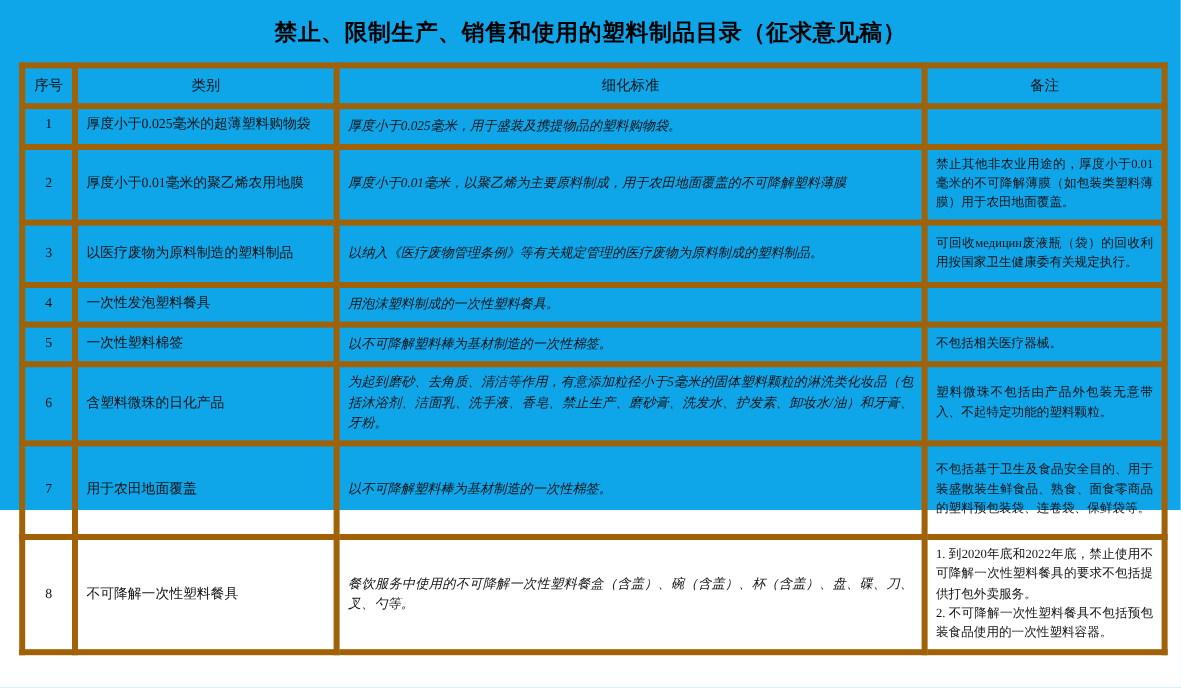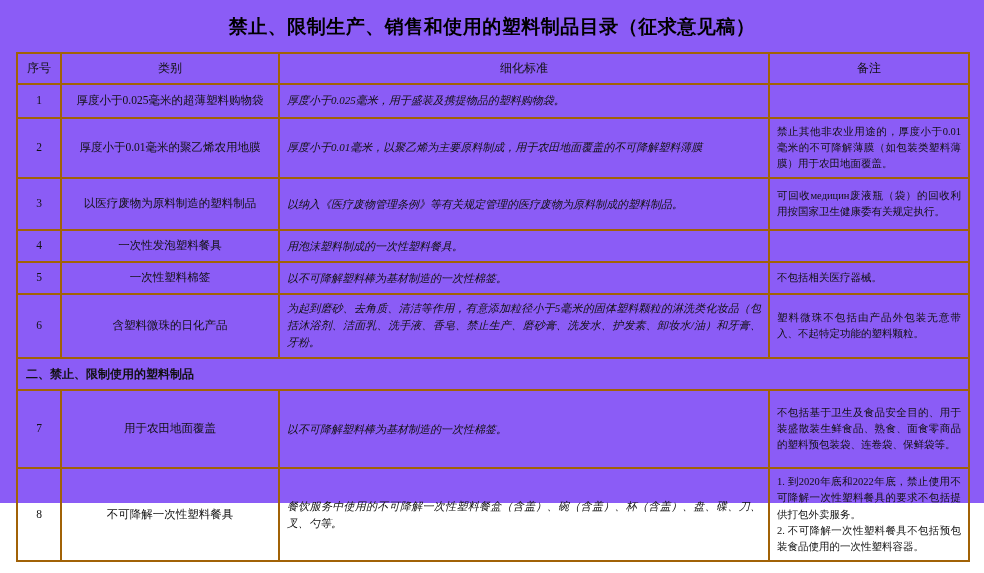--- a/index.html
+++ b/index.html
@@ -9,44 +9,44 @@
   }
   body {
     width: 984px;
     height: 573px;
     font-family: "Liberation Serif", "DejaVu Serif", serif;
     color: #111111;
     overflow: hidden;
   }
   .page {
     width: 984px;
-    height: 503px;
+    height: 425px;
     position: relative;
-    background: #8b5cf6;
+    background: #0ea5e9;
     box-sizing: border-box;
     padding: 0 16px;
   }
   .doc-title {
     text-align: center;
     font-size: 19px;
     font-weight: bold;
     letter-spacing: 0.5px;
     padding: 14px 0 12px 0;
     color: #000000;
   }
   table.catalog {
     width: 952px;
     border-collapse: collapse;
     table-layout: fixed;
     font-size: 11px;
     line-height: 1.55;
   }
   table.catalog th,
   table.catalog td {
-    border: 2px solid #a16207;
+    border: 5px solid #a16207;
     vertical-align: middle;
     padding: 5px 7px;
     box-sizing: border-box;
   }
   thead th {
     text-align: center;
     font-weight: normal;
     font-size: 12px;
     padding: 7px 4px;
   }
@@ -54,21 +54,20 @@
   col.c-cat   { width: 218px; }
   col.c-std   { width: 490px; }
   col.c-note  { width: 200px; }
 
   td.no {
     text-align: center;
     font-size: 11.5px;
   }
   td.cat {
     font-size: 11.5px;
-    text-align: center;
   }
   td.std {
     font-size: 11px;
     text-align: justify;
     font-style: italic;
   }
   td.note {
     font-size: 10.5px;
     text-align: justify;
   }
@@ -145,23 +144,20 @@
         <td class="note">不包括相关医疗器械。</td>
       </tr>
 
       <tr class="tall-c">
         <td class="no">6</td>
         <td class="cat">含塑料微珠的日化产品</td>
         <td class="std">为起到磨砂、去角质、清洁等作用，有意添加粒径小于5毫米的固体塑料颗粒的淋洗类化妆品（包括沐浴剂、洁面乳、洗手液、香皂、禁止生产、磨砂膏、洗发水、护发素、卸妆水/油）和牙膏、牙粉。</td>
         <td class="note">塑料微珠不包括由产品外包装无意带入、不起特定功能的塑料颗粒。</td>
       </tr>
 
-      <tr class="section">
-        <td colspan="4">二、禁止、限制使用的塑料制品</td>
-      </tr>
 
       <tr class="row-7">
         <td class="no">7</td>
         <td class="cat">用于农田地面覆盖</td>
         <td class="std">以不可降解塑料棒为基材制造的一次性棉签。</td>
         <td class="note">不包括基于卫生及食品安全目的、用于装盛散装生鲜食品、熟食、面食零商品的塑料预包装袋、连卷袋、保鲜袋等。</td>
       </tr>
 
       <tr class="row-8">
         <td class="no">8</td>

